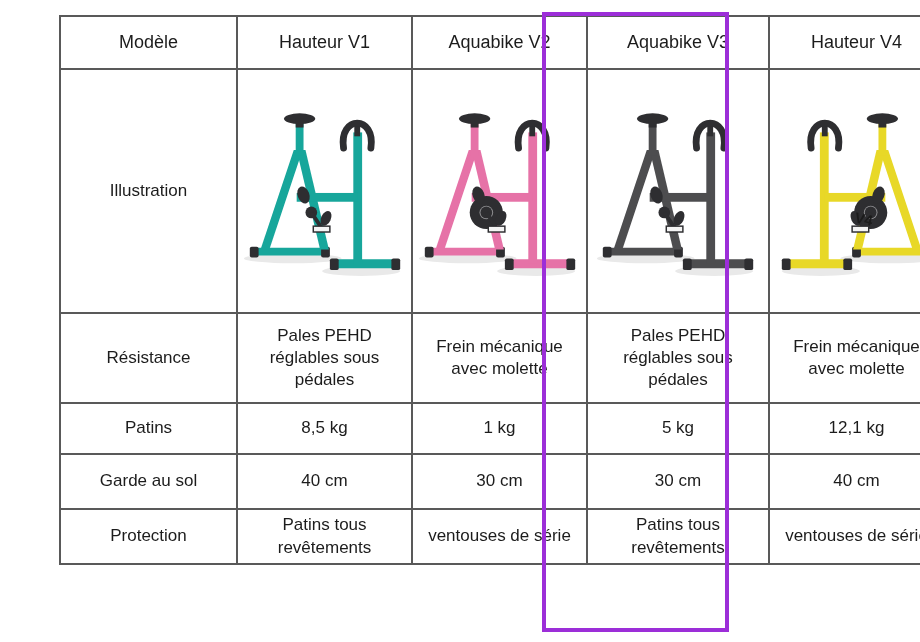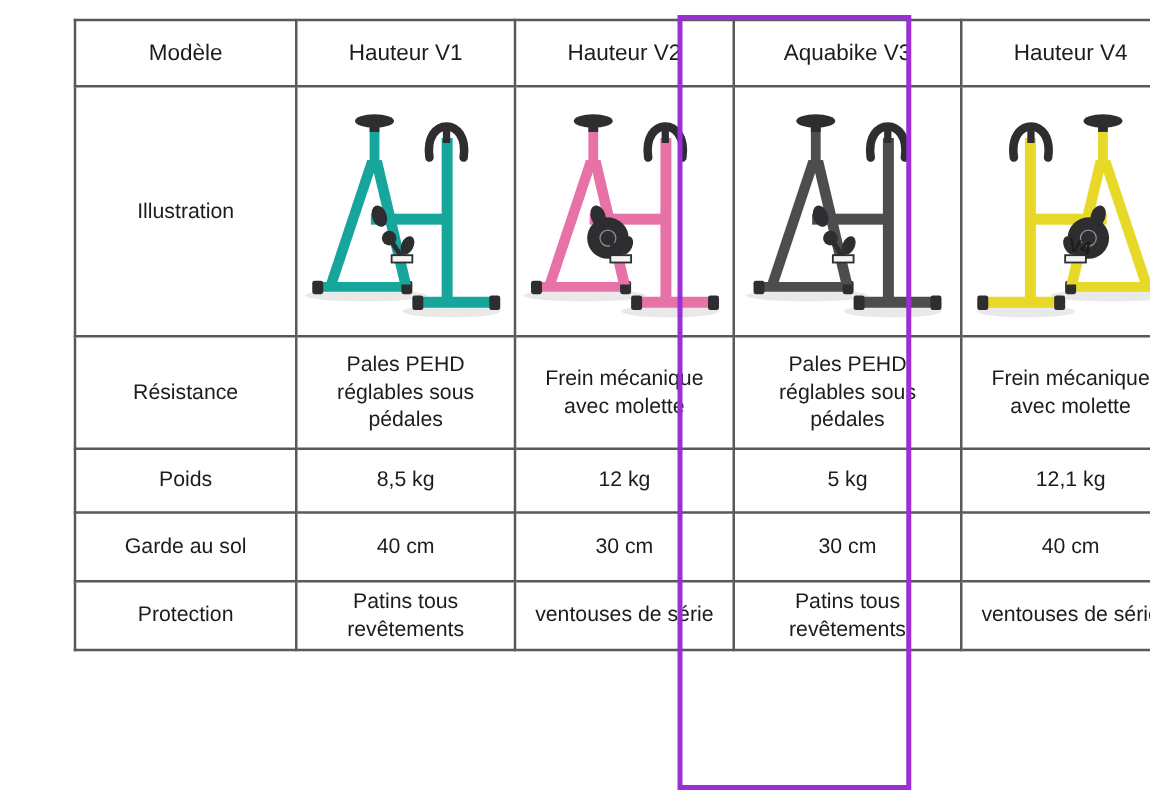--- a/index.html
+++ b/index.html
@@ -9,21 +9,21 @@
     overflow:hidden;
   }
   .table-wrap{position:absolute;left:18px;top:15px;width:884px;}
   table{border-collapse:collapse;table-layout:fixed;width:884px;margin-left:41px;}
   td{
     border:2px solid #595959;text-align:center;vertical-align:middle;
     font-size:17px;line-height:1.3;white-space:pre-line;
     padding:2px 6px;box-sizing:border-box;overflow:hidden;
   }
   tr.r-header td{height:53px;font-size:18px;}
-  tr.r-illu td{height:200px;padding:0;}
+  tr.r-illu td{height:244px;padding:0;}
   tr.r-res td{height:90px;}
   tr.r-poids td{height:51px;}
   tr.r-eau td{height:53px;}
   tr.r-garde td{height:55px;}
   tr.r-prot td{height:55px;}
   tr.r-reg td{height:56px;}
   .bike-box{display:flex;align-items:center;justify-content:center;width:100%;height:100%;}
   .v3-highlight{
     position:absolute;left:524px;top:-3px;width:187px;height:620px;
     border:4px solid #9c2ed8;box-sizing:border-box;pointer-events:none;
@@ -38,21 +38,21 @@
       <col style="width:177px">
         <col style="width:175px">
         <col style="width:175px">
         <col style="width:182px">
         <col style="width:175px">
     </colgroup>
     <tbody>
       <tr class="r-header">
         <td>Modèle</td>
         <td>Hauteur V1</td>
-        <td>Hauteur V2</td>
+        <td>Aquabike V2</td>
         <td>Aquabike V3</td>
         <td>Hauteur V4</td>
       </tr>
       <tr class="r-illu">
         <td>Illustration</td>
         <td><div class="bike-box"><svg viewBox="0 0 170 180" width="166" height="176" aria-hidden="true">
                 <ellipse cx="52" cy="159" rx="50" ry="5" fill="#e9e9e9"></ellipse>
                 <ellipse cx="122" cy="172" rx="40" ry="5" fill="#e9e9e9"></ellipse>
                 <rect x="12" y="148" width="74" height="8" rx="2" fill="#17a69b"></rect>
                 <rect x="8" y="147" width="9" height="11" rx="2" fill="#2e2e31"></rect>
@@ -162,23 +162,23 @@
 pédales</td>
         <td>Frein mécanique
 avec molette</td>
         <td>Pales  PEHD
 réglables sous
 pédales</td>
         <td>Frein mécanique
 avec molette</td>
       </tr>
       <tr class="r-poids">
-        <td>Poids</td>
+        <td>Patins</td>
         <td>8,5 kg</td>
-        <td>12 kg</td>
+        <td>1 kg</td>
         <td>5 kg</td>
         <td>12,1 kg</td>
       </tr>
       <tr class="r-garde">
         <td>Garde au sol</td>
         <td>40 cm</td>
         <td>30 cm</td>
         <td>30 cm</td>
         <td>40 cm</td>
       </tr>

